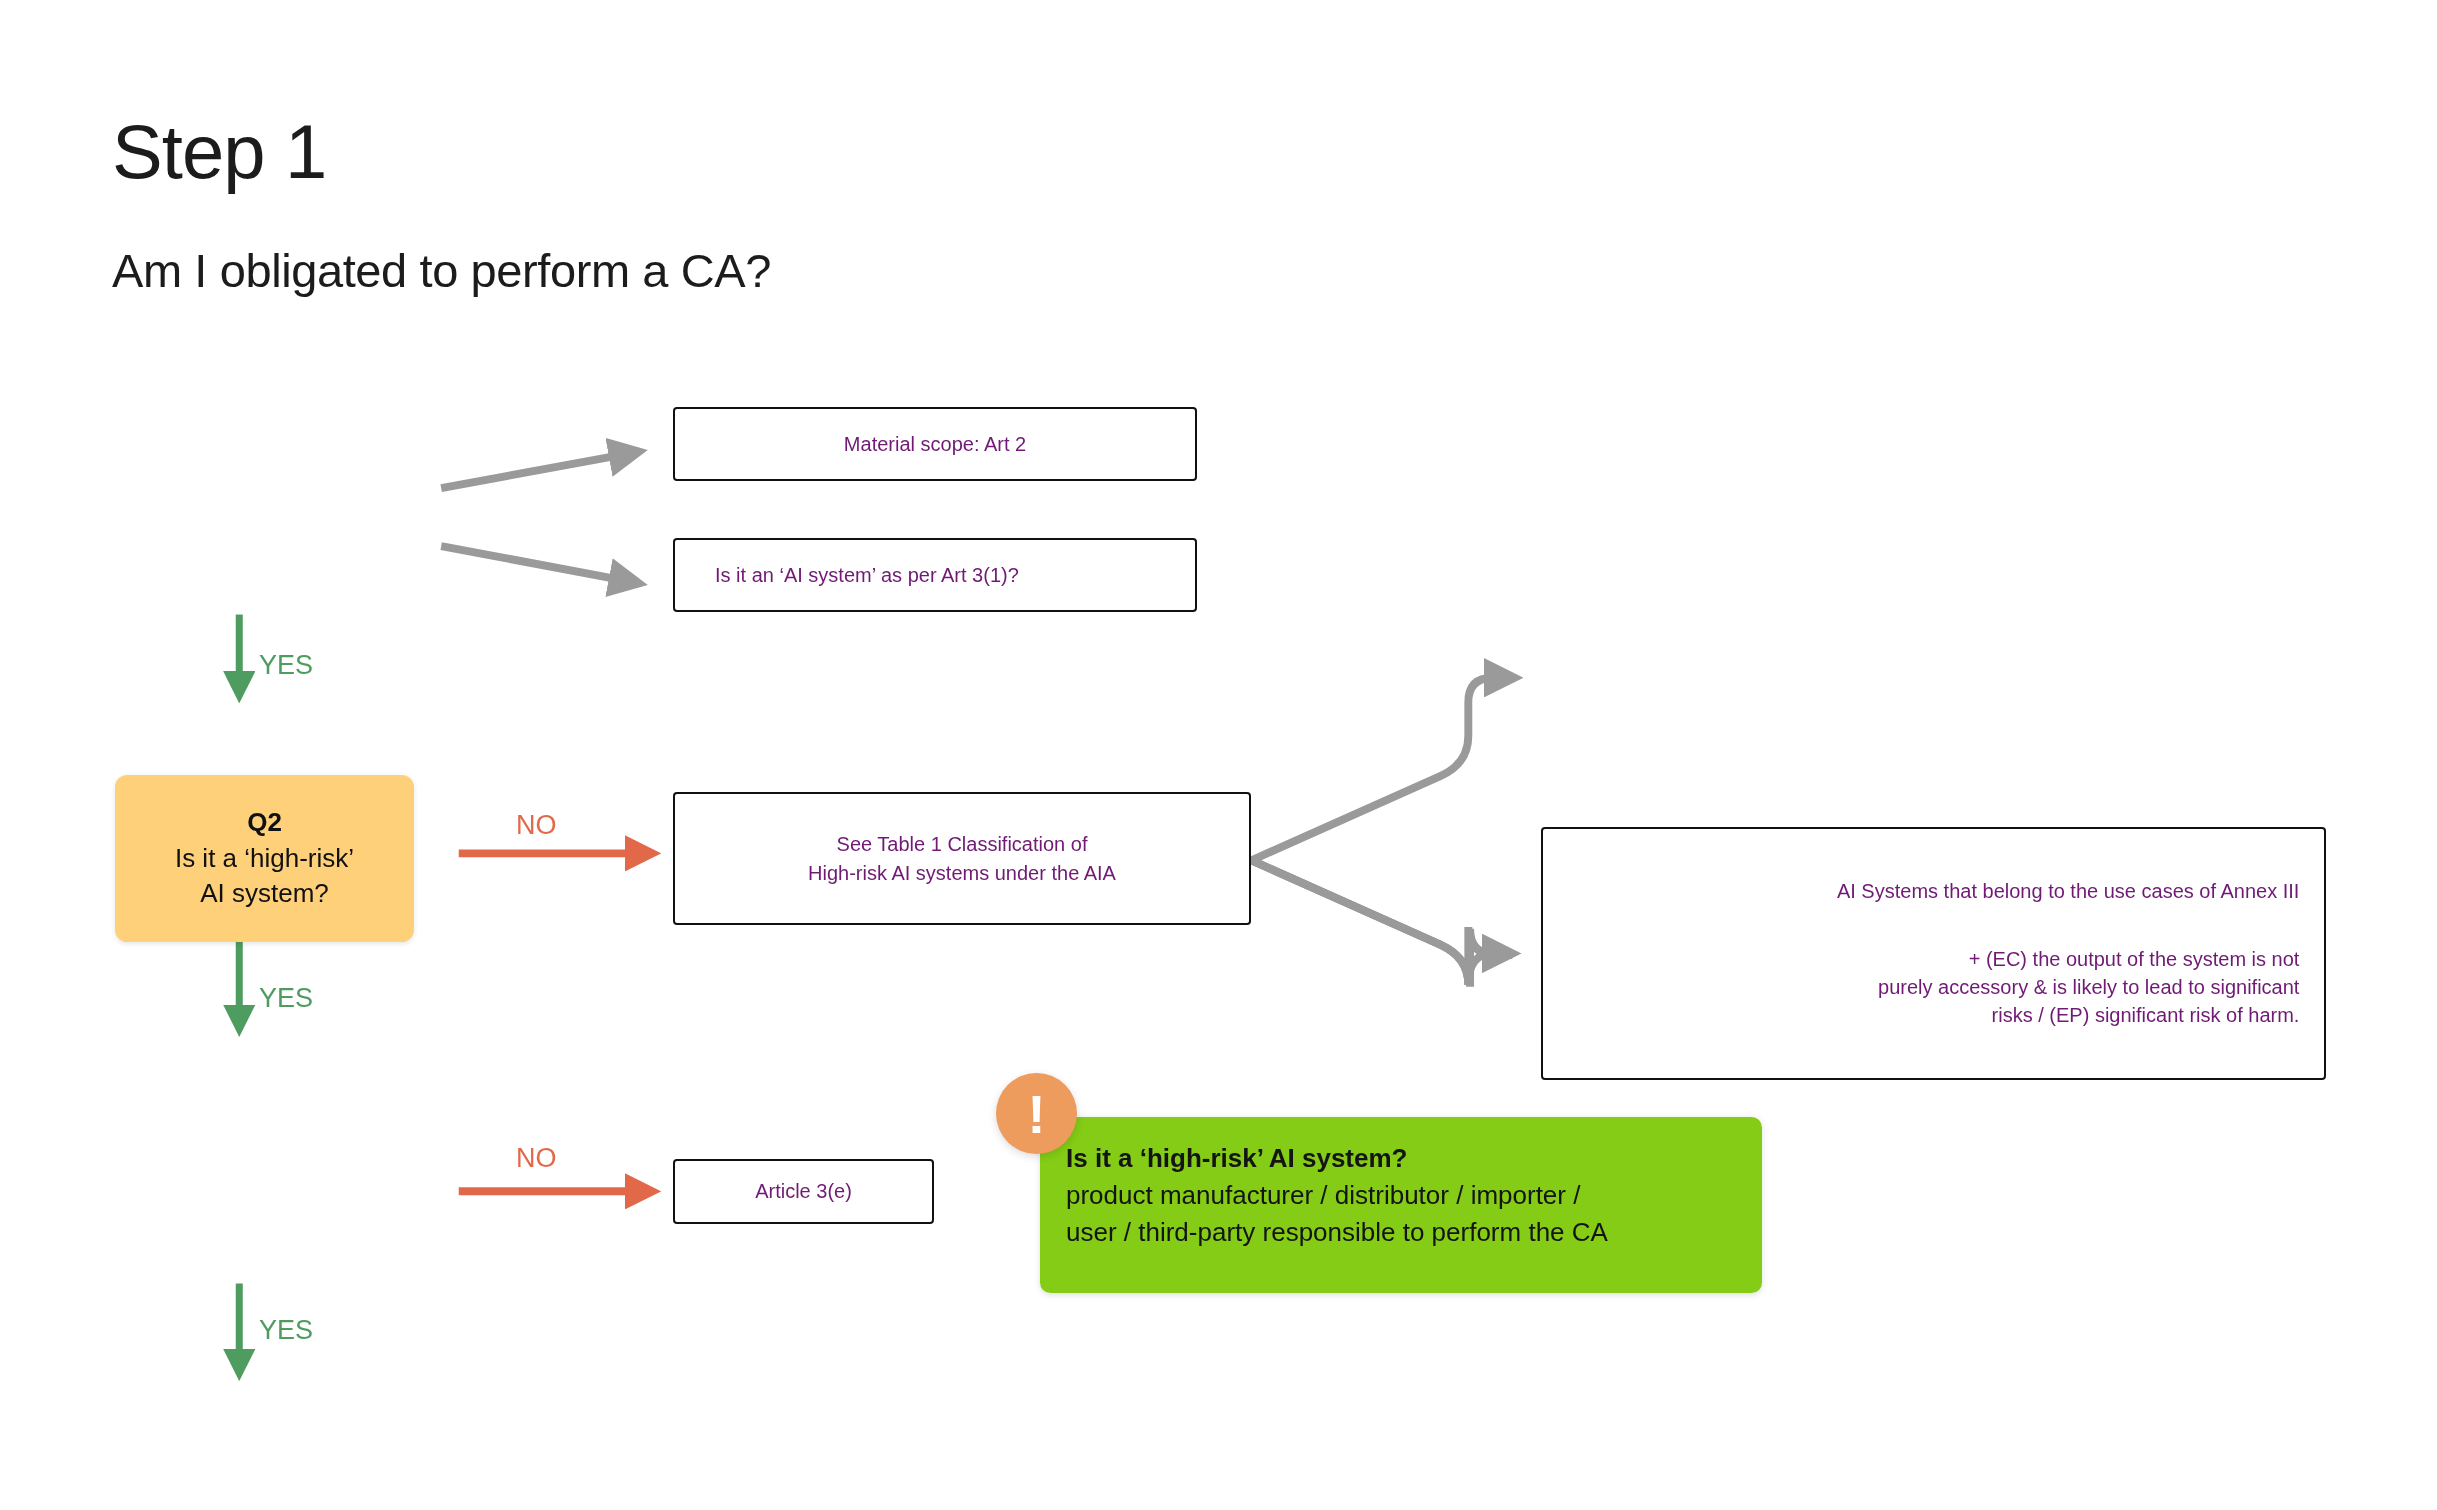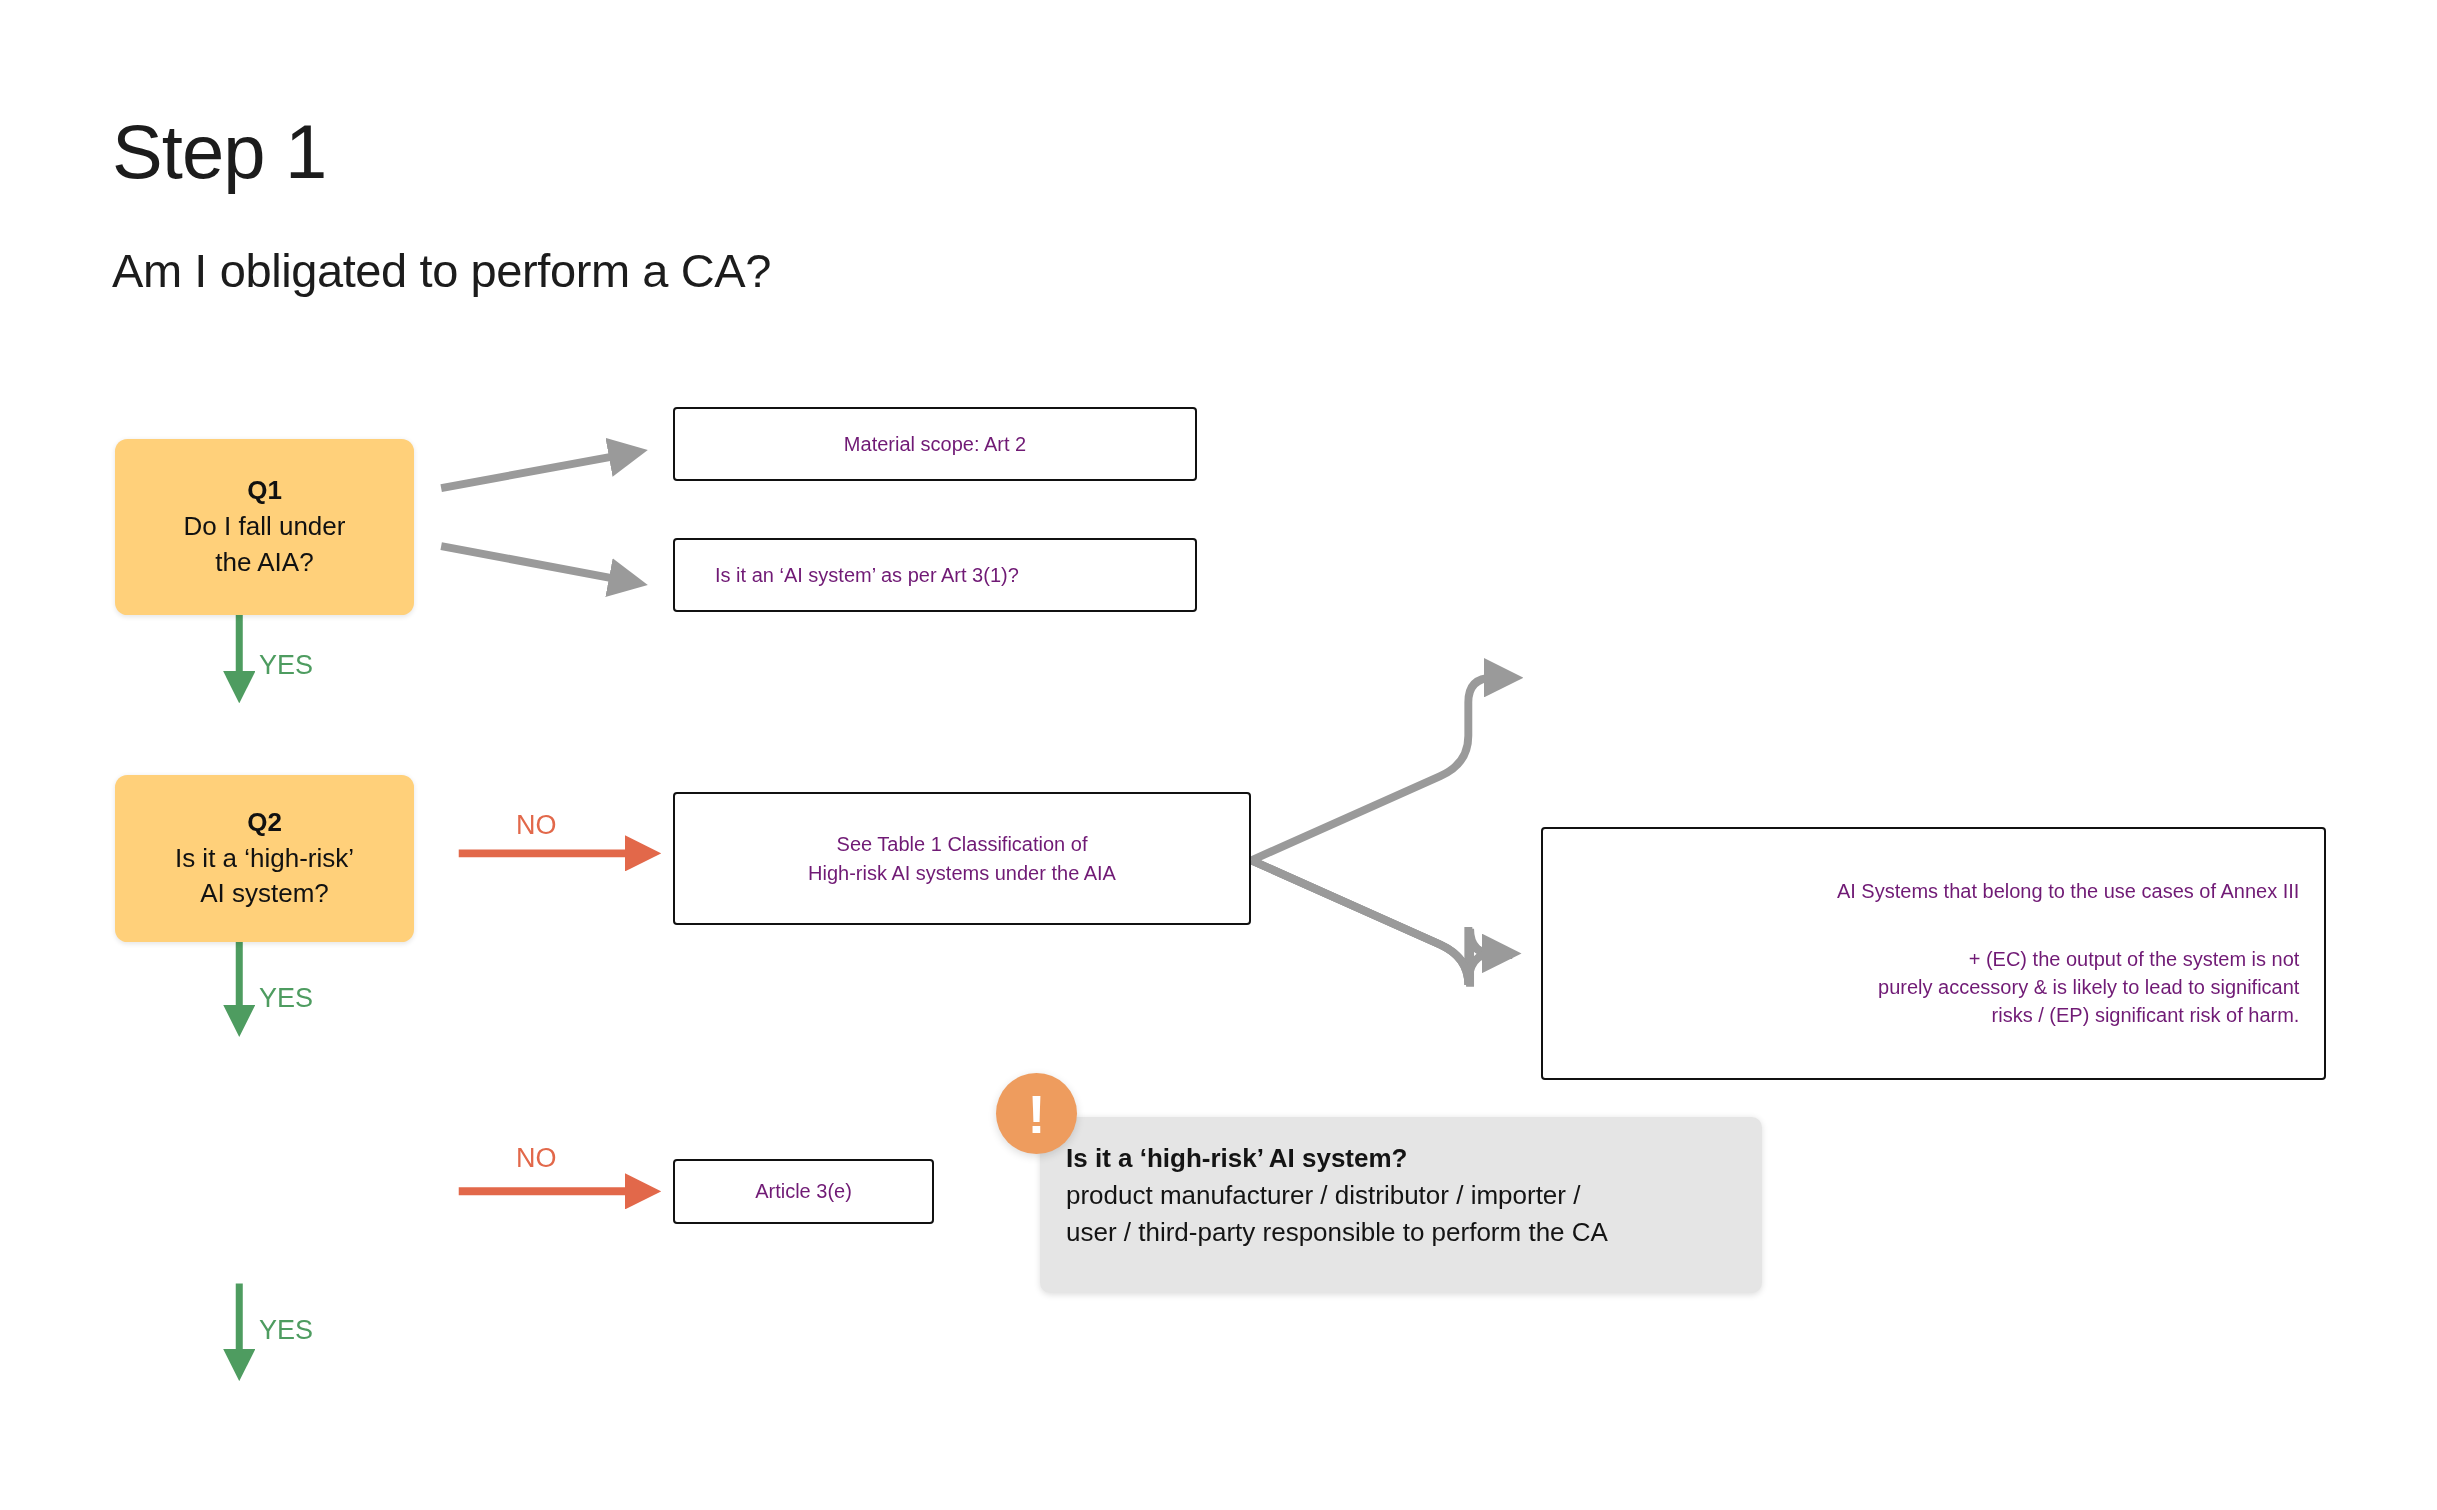--- a/index.html
+++ b/index.html
@@ -83,21 +83,21 @@
   .wbox.left-align {
     justify-content: flex-start;
     text-align: left;
     padding-left: 40px;
     padding-right: 21px;
   }
 
   
   #callout {
     position: absolute;
-    background: #e5e5e5;
+    background: #84cc16;
     border-radius: 10.5px;
     box-shadow: 0 1.8px 6.1px rgba(0,0,0,0.13);
     box-sizing: border-box;
     color: #141414;
     padding: 23px 26px 24.6px 26px;
     font-size: 26px;
     line-height: 1.43;
   }
   #callout .co-title {
     font-weight: bold;
@@ -175,25 +175,20 @@
 
     <path d="M 1425 980 L 1640 1076 Q 1672 1090 1672 1122 L 1672 1056 Q 1672 1086 1700 1086 L 1722 1086" fill="none" stroke="#9A9A9A" stroke-width="9"></path>
     <path d="M 1425 980 L 1640 1076 Q 1674 1092 1674 1124 L 1674 1058 Q 1674 1088 1704 1088 L 1722 1088" fill="none" stroke="#9A9A9A" stroke-width="9"></path>
     <path d="M 1425 980 L 1638 1075 Q 1672 1090 1672 1122 Q 1672 1086 1700 1086 L 1720 1086" fill="none" stroke="#9A9A9A" stroke-width="9" marker-end="url(#ahGray)"></path>
 
     <line x1="522" y1="1357" x2="740" y2="1357" stroke="#E2684A" stroke-width="9" marker-end="url(#ahRed)"></line>
 
     <line x1="272" y1="1462" x2="272" y2="1562" stroke="#4E9C60" stroke-width="8" marker-end="url(#ahGreen)"></line>
   </svg>
 
-  <div class="qbox" style="left:115px; top:439px; width:299px; height:176px;">
-    <div class="qid">Q1</div>
-    <div class="qtext">Do I fall under</div>
-    <div class="qtext">the AIA?</div>
-  </div>
   <div class="flabel yes" style="left:259px; top:652px;">YES</div>
 
   <div class="wbox" style="left:673px; top:407px; width:524px; height:74px;">
     <span>Material scope: Art 2</span>
   </div>
 
   <div class="wbox left-align" style="left:673px; top:538px; width:524px; height:74px;">
     <span>Is it an ‘AI system’ as per Art 3(1)?</span>
   </div>
 

